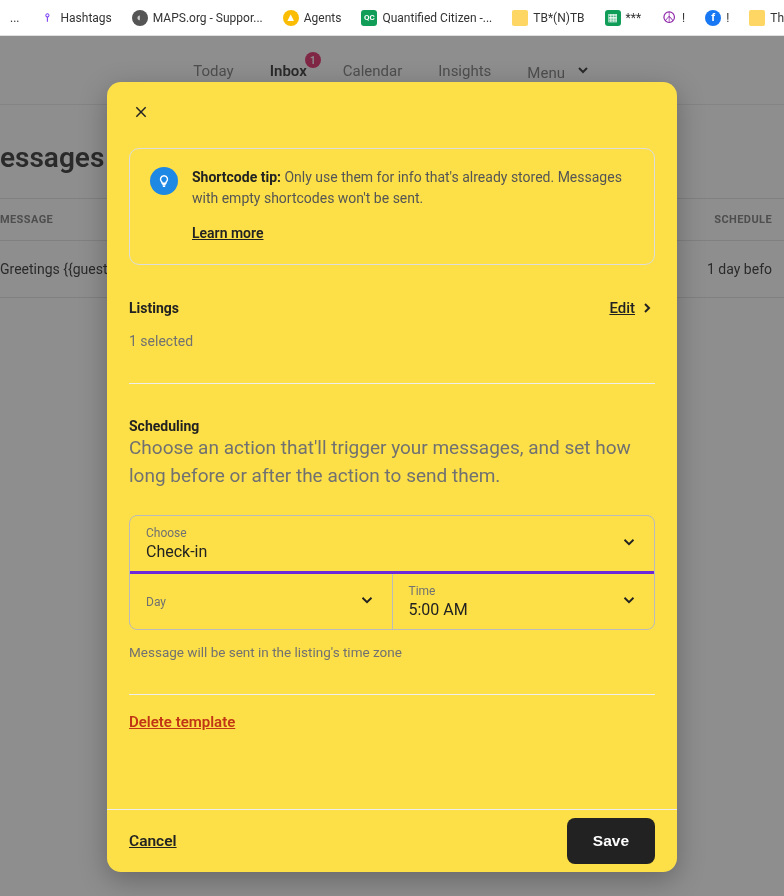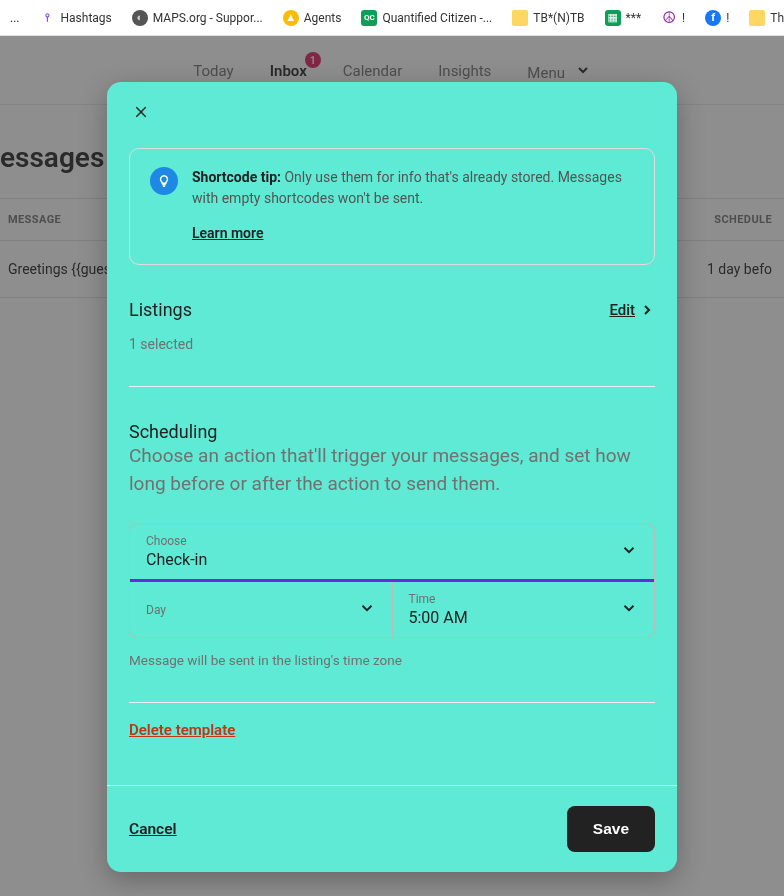--- a/index.html
+++ b/index.html
@@ -61,32 +61,32 @@
       display: flex;
       font-size: 11px;
       font-weight: 700;
       color: #717171;
       letter-spacing: 0.4px;
       border-top: 1px solid #e0e0e0;
       border-bottom: 1px solid #e0e0e0;
       padding: 14px 0;
     }
     .bg-table-row { display: flex; padding: 20px 0; font-size: 14px; color: #222; border-bottom: 1px solid #e0e0e0;}
-    .col-msg { padding-left: 8px; }
+    .col-msg { padding-left: 0; }
     .col-sched { position: absolute; right: 12px; }
     .overlay {
       position: absolute; inset: 36px 0 0 0;
       background: rgba(50,50,50,0.55);
       display: flex; justify-content: center; align-items: flex-start;
     }
     .modal {
       width: 570px;
       height: 790px;
       margin-top: 46px;
-      background: #5eead4;
+      background: #fde047;
       border-radius: 14px;
       display: flex;
       flex-direction: column;
       box-shadow: 0 8px 28px rgba(0,0,0,0.28);
       overflow: hidden;
     }
     .modal-close {
       padding: 16px 20px 0 20px;
     }
     .close-btn { width: 28px; height: 28px; display:flex; align-items:center; justify-content:center; cursor:pointer; border-radius: 50%; }
@@ -114,39 +114,39 @@
       background: #1e88e5; color: #fff;
       display: flex; align-items: center; justify-content: center;
       font-size: 14px; font-weight: 700;
       flex-shrink: 0;
     }
     .tip-text { font-size: 14px; line-height: 1.5; color: #555; }
     .tip-text strong { color: #222; }
     .tip-learn { display: block; margin-top: 14px; text-decoration: underline; color: #222; font-weight: 600; cursor: pointer; }
     .section { margin-top: 34px; }
     .section-header { display: flex; justify-content: space-between; align-items: center; }
-    .section-title { font-size: 18px; font-weight: 400; color: #222; }
+    .section-title { font-size: 14px; font-weight: 700; color: #222; }
     .edit-link { display: flex; align-items: center; gap: 4px; font-size: 15px; text-decoration: underline; cursor: pointer; font-weight: 500; }
     .section-sub { font-size: 14px; color: #717171; margin-top: 16px; }
     .divider { border-top: 1px solid #eee; margin-top: 34px; }
     .section-desc { font-size: 19px; color: #717171; line-height: 1.45; }
     .field-group { border: 1px solid #bbb; border-radius: 8px; margin-top: 26px; overflow: hidden; }
     .field { padding: 10px 16px; position: relative; display: flex; flex-direction: column; justify-content: center; }
     .field-row { display: flex; border-top: 3px solid #6d28d9; }
     .field-row .field { flex: 1; }
     .field-row .field:first-child { border-right: 1px solid #bbb; }
     .field-label { font-size: 12px; color: #717171; }
     .field-value { font-size: 16px; color: #222; margin-top: 2px; }
     .field-caret { position: absolute; right: 16px; top: 50%; transform: translateY(-50%); }
     .hint { font-size: 13.5px; color: #717171; margin-top: 14px; }
     .last-mod { font-size: 14.5px; color: #717171; margin-top: 34px; }
     .delete-link { display: inline-block; margin-top: 18px; margin-bottom: 24px; color: #c13515; text-decoration: underline; font-weight: 600; cursor: pointer; font-size: 15px; }
     .modal-footer {
       border-top: 1px solid #eee;
-      padding: 20px 22px;
+      padding: 8px 22px;
       display: flex; justify-content: space-between; align-items: center;
     }
     .cancel-link { text-decoration: underline; font-weight: 600; cursor: pointer; font-size: 15.5px; }
     .save-btn { background: #222; color: #fff; border: none; border-radius: 8px; padding: 14px 26px; font-size: 15.5px; font-weight: 600; cursor: pointer; }
     svg.caret { width: 16px; height: 16px; stroke: #222; stroke-width: 3; fill: none; }
     svg.caret-lg { width: 18px; height: 18px; stroke: #222; stroke-width: 2.5; fill: none; }
     svg.chev-right { width: 16px; height: 16px; stroke: #222; stroke-width: 3; fill: none; }
     svg.x-icon { width: 14px; height: 14px; stroke: #222; stroke-width: 2.5; fill: none; }
   </style>
 </head>

